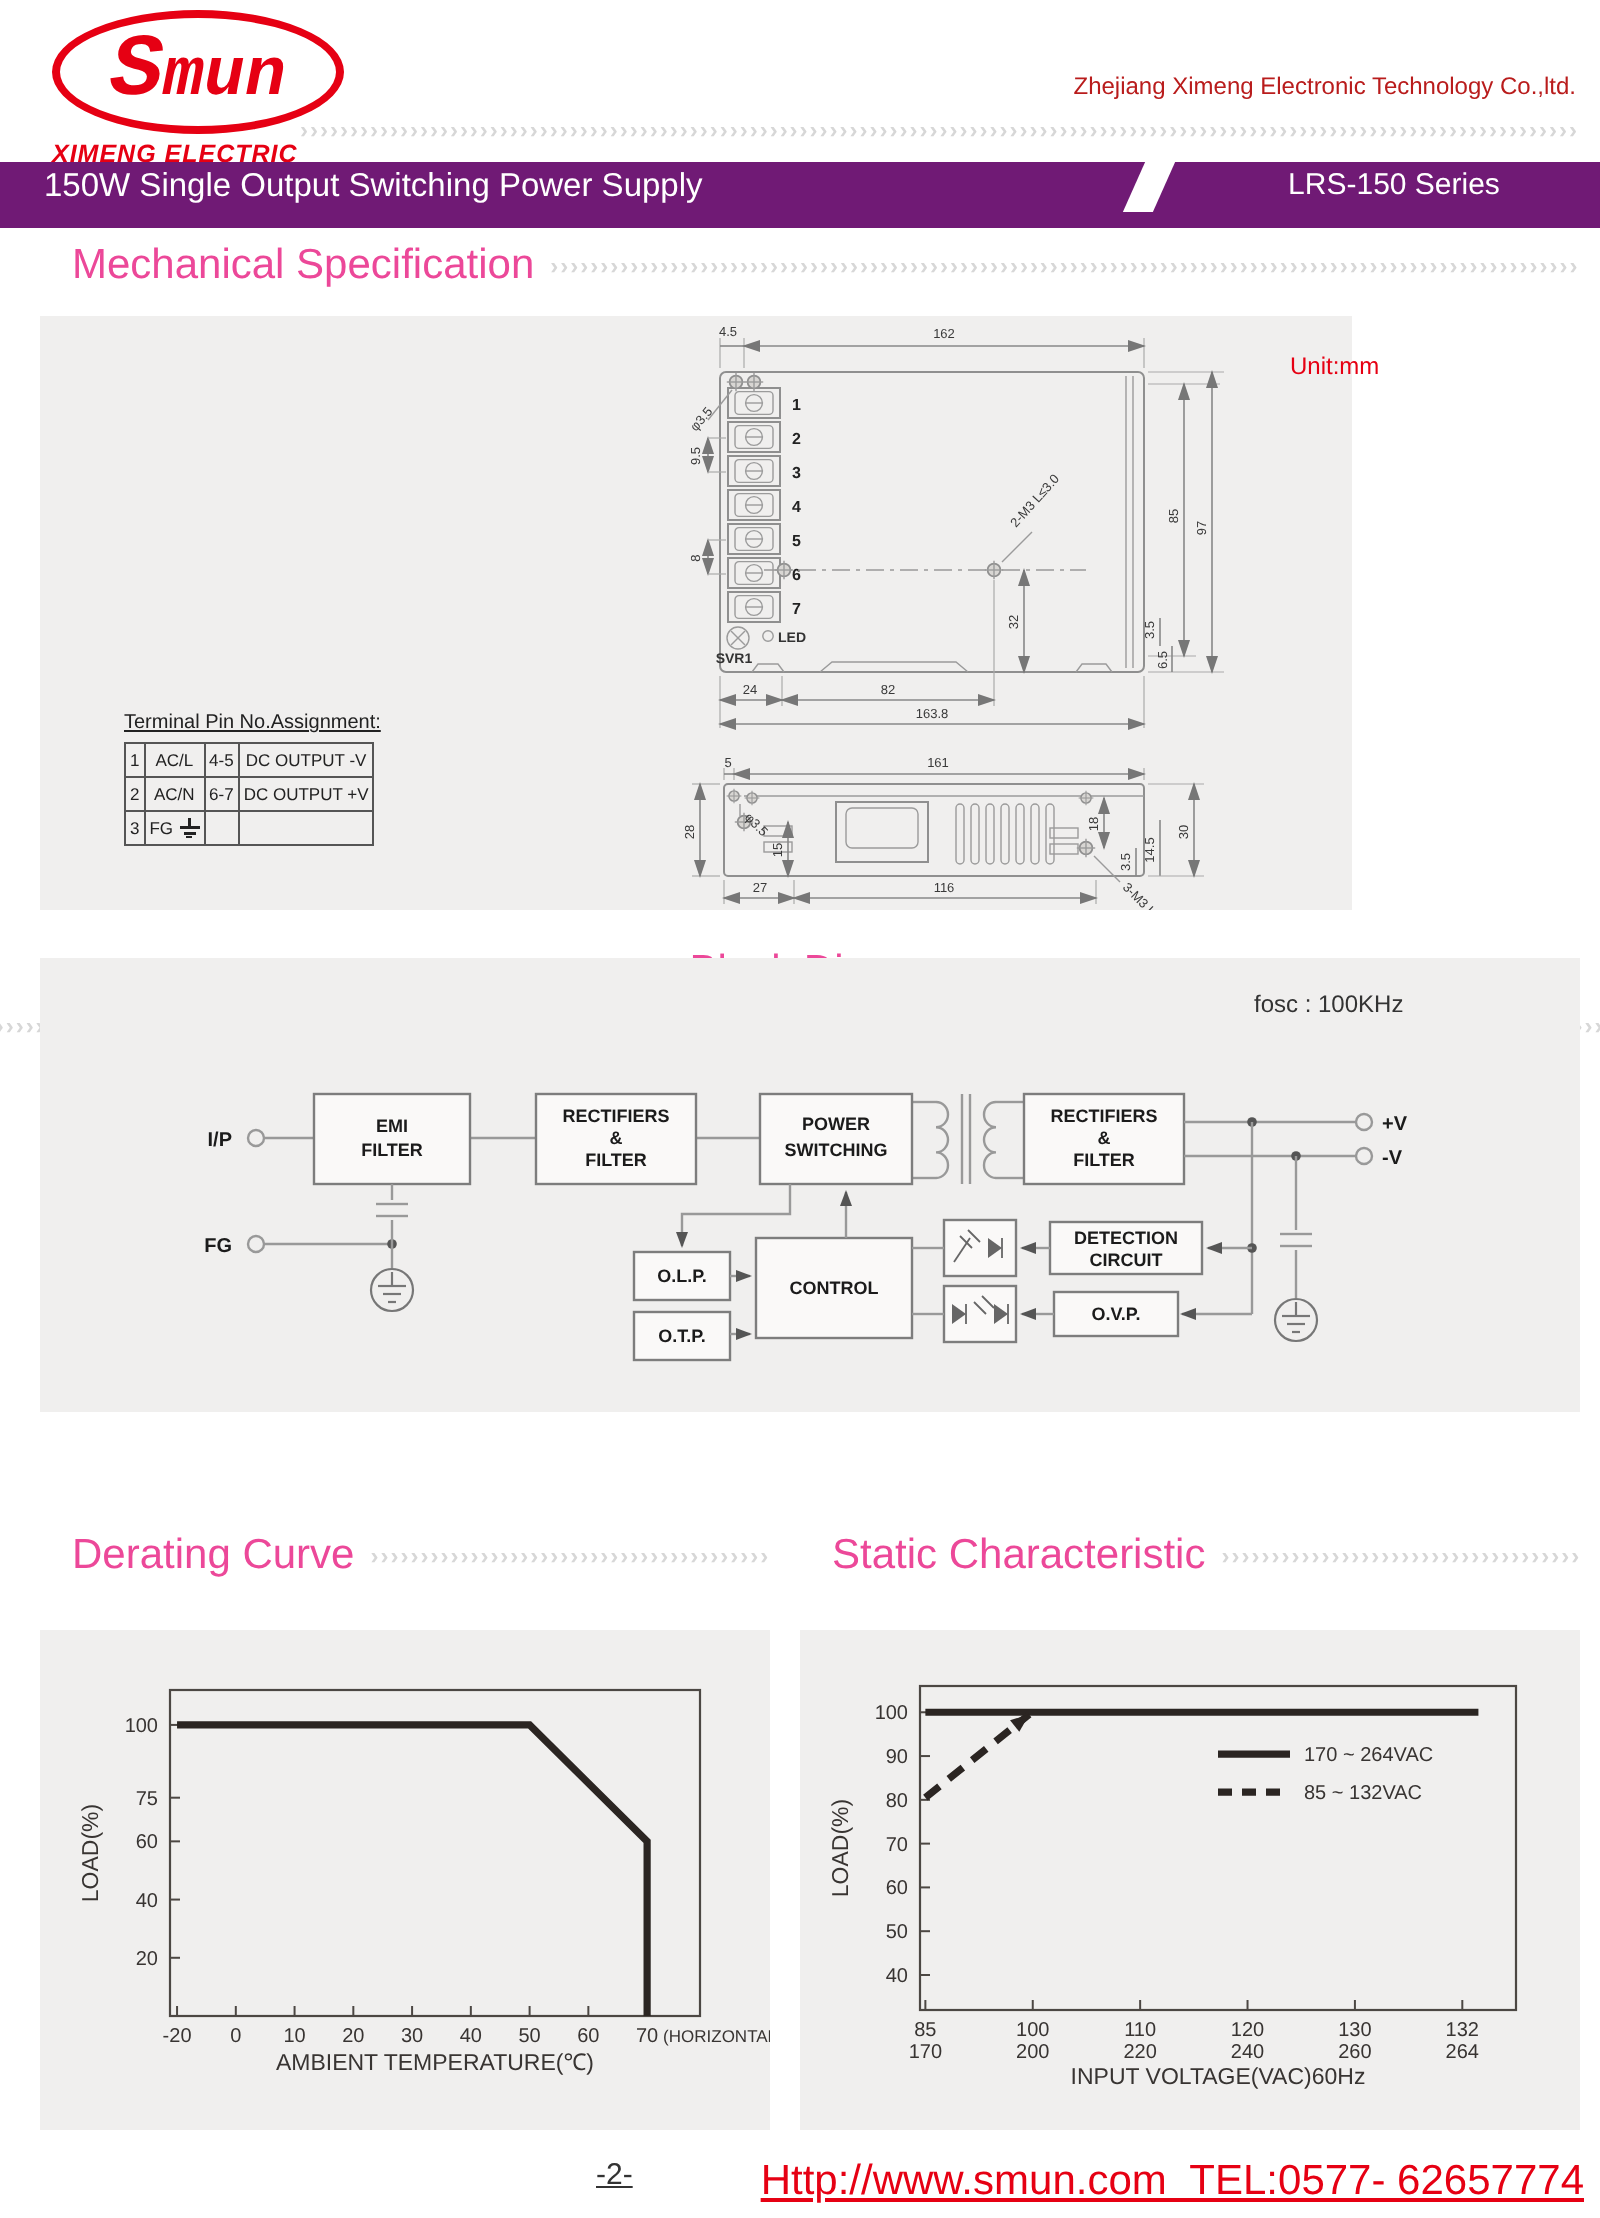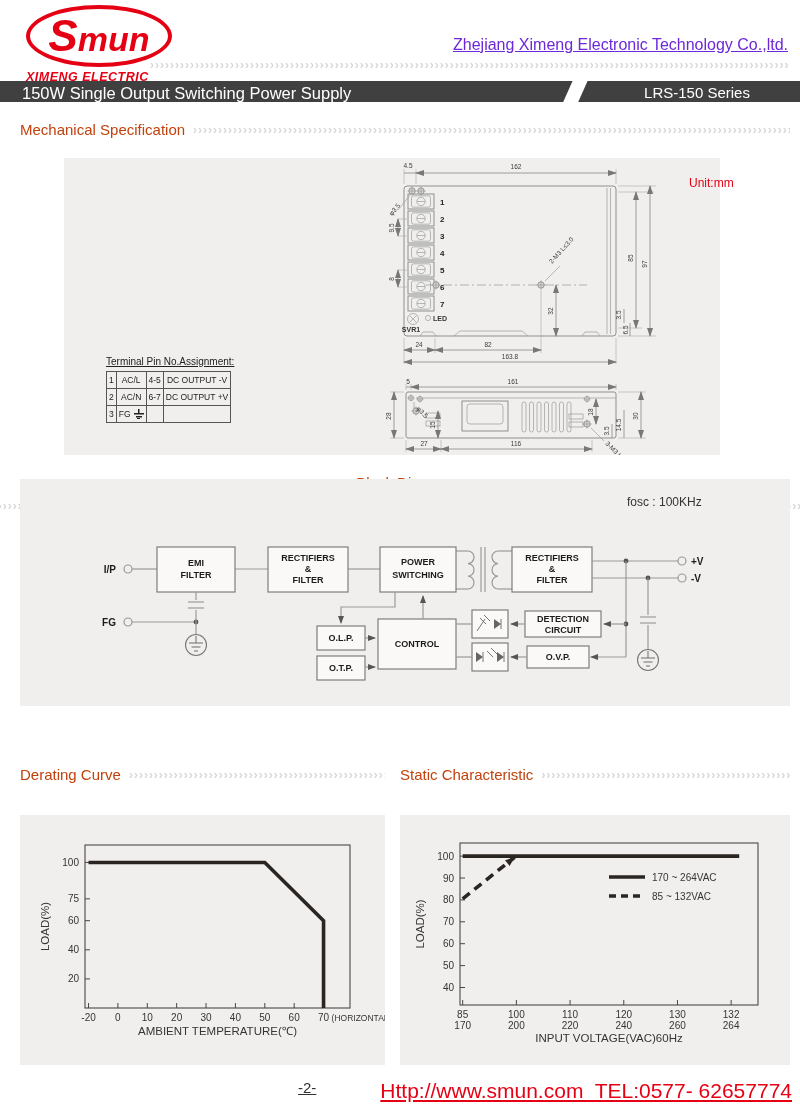--- a/index.html
+++ b/index.html
@@ -3,39 +3,39 @@
 <meta charset="utf-8">
 <style>
   html,body{margin:0;padding:0;background:#fff;}
   body{width:800px;height:1109px;position:relative;font-family:"Liberation Sans",sans-serif;overflow:hidden;}
   .abs{position:absolute;}
 
   
   .logo{left:26px;top:5px;width:150px;}
   .logo-oval{width:138px;height:54px;border:4px solid #e60013;border-radius:50%;position:relative;}
   .brand{position:absolute;left:0;top:4px;width:138px;text-align:center;color:#e60013;
-         font-family:Liberation Sans, sans-serif;font-style:italic;font-weight:bold;font-size:34px;line-height:46px;}
+         font-family:Liberation Mono, monospace;font-style:italic;font-weight:bold;font-size:34px;line-height:46px;}
   .brand::first-letter{font-size:1.3em;}
   .logo-sub{margin-top:3px;width:146px;text-align:left;color:#e60013;font-style:italic;font-weight:bold;
             font-size:12.5px;letter-spacing:.5px;border-bottom:2.5px solid #e60013;padding-bottom:2px;}
-  .company{right:12px;top:36px;color:#6d28d9;font-size:16px;text-decoration:underline;}
+  .company{right:12px;top:36px;color:#b91c1c;font-size:12px;}
   .chev{overflow:hidden;height:14px;line-height:14px;color:#d7d7d7;font-weight:bold;font-size:12px;
         letter-spacing:1px;white-space:nowrap;flex:1;}
   .chev::after{content:"›››››››››››››››››››››››››››››››››››››››››››››››››››››››››››››››››››››››››››››››››››››››››››››››››››››››››››››››››››››››››››››››››››››››››››››››››››››››››››››››››››››››››››››";}
   .chev-top{left:150px;top:58px;width:640px;}
 
   
-  .banner{left:0;top:81px;width:800px;height:21px;background:#404040;}
+  .banner{left:0;top:81px;width:800px;height:33px;background:#701a75;}
   .banner-title{position:absolute;left:22px;top:3px;color:#fff;font-size:16.5px;}
   .banner-slash{position:absolute;left:567px;top:0;width:15px;height:25px;background:#fff;transform:skewX(-24deg);}
   .banner-series{position:absolute;left:604px;width:186px;top:3px;text-align:center;color:#fff;font-size:15px;}
 
   
   .sect{display:flex;align-items:center;gap:8px;}
-  .sect-title{color:#c2410c;font-size:15px;white-space:nowrap;}
+  .sect-title{color:#ec4899;font-size:21px;white-space:nowrap;margin-left:16px;}
 
   
   .panel{background:#f0efee;}
 
   
   .unit{left:625px;top:18px;color:#e60013;font-size:12px;position:absolute;}
   .ln{fill:none;stroke:#8f8f8f;stroke-width:1;}
   .lnthin{fill:none;stroke:#9b9b9b;stroke-width:0.7;}
   .scrc{fill:#d8d6d3;stroke:#8f8f8f;stroke-width:0.9;}
   .dml{stroke:#888;stroke-width:0.8;fill:none;}
@@ -97,21 +97,21 @@
   <div class="banner-title">150W Single Output Switching Power Supply</div>
   <div class="banner-slash"></div>
   <div class="banner-series">LRS-150  Series</div>
 </div>
 
 <div class="abs sect" style="left:20px;top:121px;width:770px;">
   <span class="sect-title">Mechanical Specification</span>
   <span class="chev"></span>
 </div>
 
-<div class="abs panel" style="left:20px;top:158px;width:656px;height:297px;margin-left:44px;">
+<div class="abs panel" style="left:20px;top:158px;width:656px;height:297px;">
   <div class="unit">Unit:mm</div>
 
   <svg viewBox="0 0 770 297" width="770" height="297" style="position:absolute;left:0;top:0;">
     <defs>
       <marker id="da" markerWidth="9" markerHeight="6" refX="8" refY="3" orient="auto" markerUnits="userSpaceOnUse">
           <path d="M0,0 9,3 0,6Z" fill="#777"></path>
         </marker>
       <marker id="ds" markerWidth="9" markerHeight="6" refX="1" refY="3" orient="auto" markerUnits="userSpaceOnUse">
           <path d="M9,0 0,3 9,6Z" fill="#777"></path>
         </marker>

